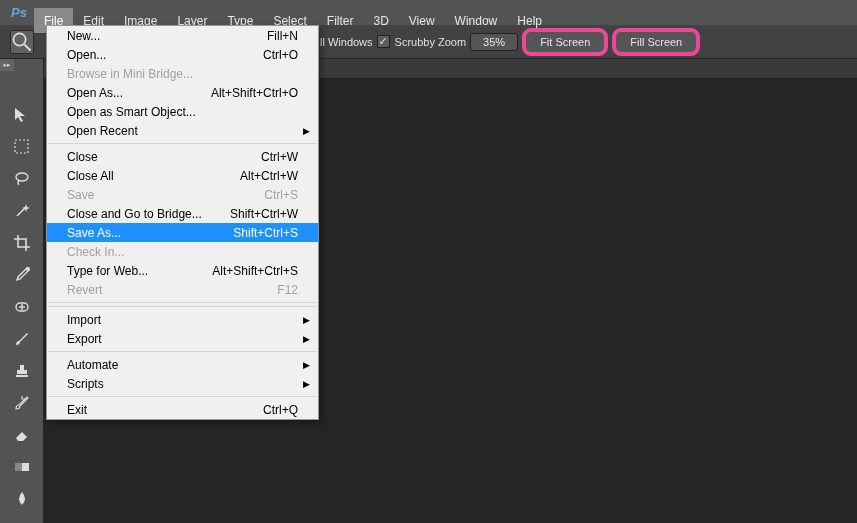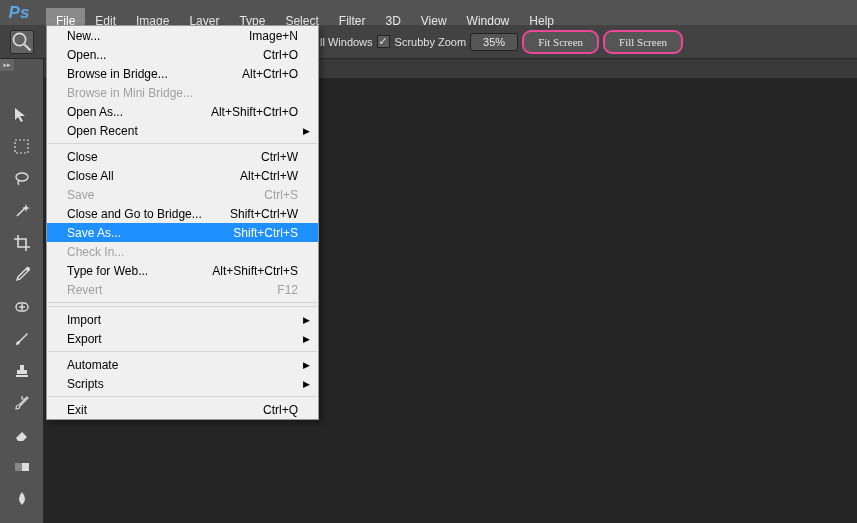--- a/index.html
+++ b/index.html
@@ -1,34 +1,34 @@
 <!DOCTYPE html>
 <html><head>
   <meta charset="utf-8">
   <style>
     * { margin: 0; padding: 0; box-sizing: border-box; font-family: "Segoe UI", Tahoma, Arial, sans-serif; }
     body { background: #333; width: 857px; height: 523px; overflow: hidden; position: relative; }
     
     .menubar { background: #535353; height: 25px; display: flex; align-items: center; padding-left: 8px; }
     .ps-logo { 
       width: 22px; height: 18px; 
-      color: #5ba8e8; font-weight: bold; font-size: 17px; 
+      color: #5ba8e8; font-weight: bold; font-size: 13px; 
       display: flex; align-items: center; justify-content: center;
-      margin-right: 16px;
+      margin-right: 4px;
       font-style: italic;
     }
     .menu-item { color: #e6e6e6; font-size: 12px; padding: 4px 10px; cursor: default; height: 25px; display: flex; align-items: center; margin-top: 16px; }
     .menu-item.active { background: #8a8a8a; color: #fff; }
     
     .optionbar { background: #424242; height: 34px; display: flex; align-items: center; padding-left: 10px; gap: 4px; border-bottom: 1px solid #282828; }
     .tool-thumb { width: 24px; height: 24px; background: #616161; border: 1px solid #2a2a2a; display: flex; align-items: center; justify-content: center; border-radius: 2px; }
     .checkbox-wrap { display: flex; align-items: center; gap: 5px; color: #e0e0e0; font-size: 11px; }
     .cb { width: 13px; height: 13px; border: 1px solid #222; background: #5d5d5d; display: flex; align-items: center; justify-content: center; font-size: 11px; color: #e0e0e0; }
     .pct-box { background: #555; border: 1px solid #222; color: #e6e6e6; font-size: 11px; padding: 2px 12px; border-radius: 3px; }
-    .opt-btn { background: #555; border: 2px solid #ec4899; color: #e6e6e6; font-size: 11px; padding: 4px 14px; border-radius: 9px; font-family: Liberation Serif, serif; }
+    .opt-btn { background: #555; border: 4px solid #ec4899; color: #e6e6e6; font-size: 11px; padding: 4px 14px; border-radius: 9px; }
     
     .tab-strip { background: #3a3a3a; height: 20px; border-bottom: 1px solid #222; display: flex; align-items: center; }
     .tab-expand { width: 14px; height: 20px; display: flex; align-items: center; justify-content: center; color: #ccc; font-size: 8px; background: #4a4a4a; }
     .doc-tab { background: #535353; color: #e6e6e6; font-size: 10px; padding: 2px 6px; display: flex; align-items: center; gap: 6px; border: 1px solid #222; border-bottom: none; height: 20px; margin-left: 40px; }
     .tab-close { color: #ccc; font-size: 13px; }
     
     .main-area { position: absolute; top: 79px; left: 44px; right: 0; bottom: 0; background: #252525; }
     
     .toolbox { position: absolute; top: 59px; left: 0; width: 44px; bottom: 0; background: #535353; border-right: 1px solid #282828; display: flex; flex-direction: column; align-items: center; padding-top: 12px; gap: 8px; }
     .toolbox-expand { position: absolute; top: 0; left: 0; width: 14px; height: 12px; background: #656565; color: #ccc; font-size: 7px; display: flex; align-items: center; justify-content: center; }
@@ -169,36 +169,35 @@
   <div class="tool-icon">
       <svg viewBox="0 0 18 18">
         <path d="M9 2 Q15 9 9 15 Q3 9 9 2 Z" fill="#ddd"></path>
       </svg>
     </div>
 </div>
 
 <div class="dropdown" id="file-dropdown">
     <div class="dd-item">
       <span>New...</span>
-      <span class="dd-shortcut">Image+N</span>
+      <span class="dd-shortcut">Fill+N</span>
     </div>
     <div class="dd-item">
       <span>Open...</span>
       <span class="dd-shortcut">Ctrl+O</span>
     </div>
-    <div class="dd-item">
-      <span>Browse in Bridge...</span>
-      <span class="dd-shortcut">Alt+Ctrl+O</span>
-    </div>
     <div class="dd-item disabled">
       <span>Browse in Mini Bridge...</span>
     </div>
     <div class="dd-item">
       <span>Open As...</span>
       <span class="dd-shortcut">Alt+Shift+Ctrl+O</span>
+    </div>
+    <div class="dd-item">
+      <span>Open as Smart Object...</span>
     </div>
     <div class="dd-item">
       <span>Open Recent</span>
       <span class="submenu-arrow">▶</span>
     </div>
     <div class="dd-sep"></div>
     <div class="dd-item">
       <span>Close</span>
       <span class="dd-shortcut">Ctrl+W</span>
     </div>

